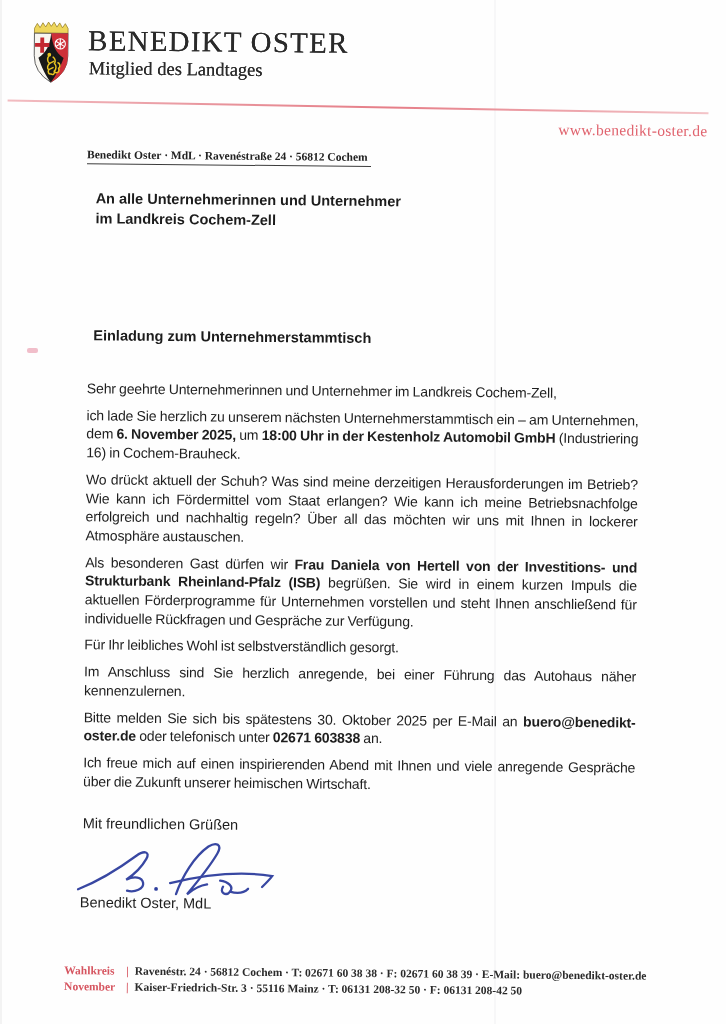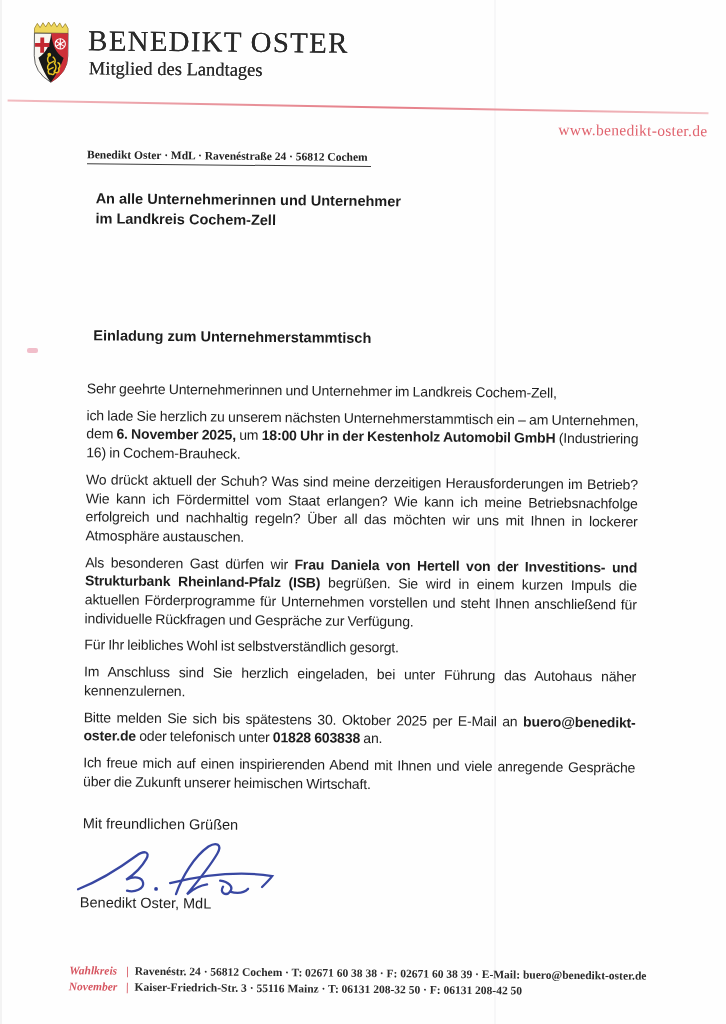--- a/index.html
+++ b/index.html
@@ -54,21 +54,21 @@
   .closing { position:absolute; left:90px; top:815px; font-size:14.5px; }
 
   .signature { position:absolute; left:80px; top:835px; width:232px; height:66px; }
 
   .sig-name { position:absolute; left:88px; top:894px; font-size:14.5px; }
 
   .footer { position:absolute; left:73px; top:963px;
     font-family:"Liberation Serif", serif; font-weight:700; font-size:11.5px;
     line-height:15.5px; color:#2b2b2b; white-space:nowrap; }
   .footer .frow { display:flex; }
-  .flabel { display:inline-block; width:58px; text-align:center; color:#d65560;font-style:italic; }
+  .flabel { display:inline-block; width:58px; text-align:left; color:#d65560; }
   .fsep { color:#d65560; margin:0 6px 0 4px; }
 </style>
 </head>
 <body>
 
 <div class="page">
 
   <div class="edge-left"></div>
   <div class="scanline-v"></div>
   <div class="pink-smudge"></div>
@@ -118,23 +118,23 @@
       <p class="sal">Sehr geehrte Unternehmerinnen und Unternehmer im Landkreis Cochem-Zell,</p>
 
       <p><span>ich lade Sie herzlich zu unserem nächsten Unternehmerstammtisch ein – am Unternehmen, dem </span><b>6. November 2025,</b><span> um </span><b>18:00 Uhr in der Kestenholz Automobil GmbH</b><span> (Industriering 16) in Cochem-Brauheck.</span></p>
 
       <p><span>Wo drückt aktuell der Schuh? Was sind meine derzeitigen Herausforderungen im Betrieb? Wie kann ich Fördermittel vom Staat erlangen? Wie kann ich meine Betriebsnachfolge erfolgreich und nachhaltig regeln? Über all das möchten wir uns mit Ihnen in lockerer Atmosphäre austauschen.</span></p>
 
       <p><span>Als besonderen Gast dürfen wir </span><b>Frau Daniela von Hertell von der Investitions- und Strukturbank Rheinland-Pfalz (ISB)</b><span> begrüßen. Sie wird in einem kurzen Impuls die aktuellen Förderprogramme für Unternehmen vorstellen und steht Ihnen anschließend für individuelle Rückfragen und Gespräche zur Verfügung.</span></p>
 
       <p><span>Für Ihr leibliches Wohl ist selbstverständlich gesorgt.</span></p>
 
-      <p><span>Im Anschluss sind Sie herzlich eingeladen, bei unter Führung das Autohaus näher kennenzulernen.</span></p>
+      <p><span>Im Anschluss sind Sie herzlich anregende, bei einer Führung das Autohaus näher kennenzulernen.</span></p>
 
-      <p><span>Bitte melden Sie sich bis spätestens 30. Oktober 2025 per E-Mail an </span><b>buero@benedikt-oster.de</b><span> oder telefonisch unter </span><b>01828 603838</b><span> an.</span></p>
+      <p><span>Bitte melden Sie sich bis spätestens 30. Oktober 2025 per E-Mail an </span><b>buero@benedikt-oster.de</b><span> oder telefonisch unter </span><b>02671 603838</b><span> an.</span></p>
 
       <p><span>Ich freue mich auf einen inspirierenden Abend mit Ihnen und viele anregende Gespräche über die Zukunft unserer heimischen Wirtschaft.</span></p>
     </div>
 
     <div class="closing">Mit freundlichen Grüßen</div>
 
     <svg class="signature" viewBox="0 0 232 66" aria-hidden="true">
       <g stroke="#2e3e9d" stroke-width="2.3" fill="none" stroke-linecap="round" opacity="0.95">
         <path d="M6,54 C26,46 48,32 64,20 C72,14 78,16 74,23 C69,32 60,40 54,44 C62,40 70,41 71,47 C72,53 63,57 55,55"></path>
         <path d="M104,58 C110,40 122,20 136,10 C144,5 150,8 145,17 C137,31 124,47 115,58 C121,53 128,49 135,48"></path>

